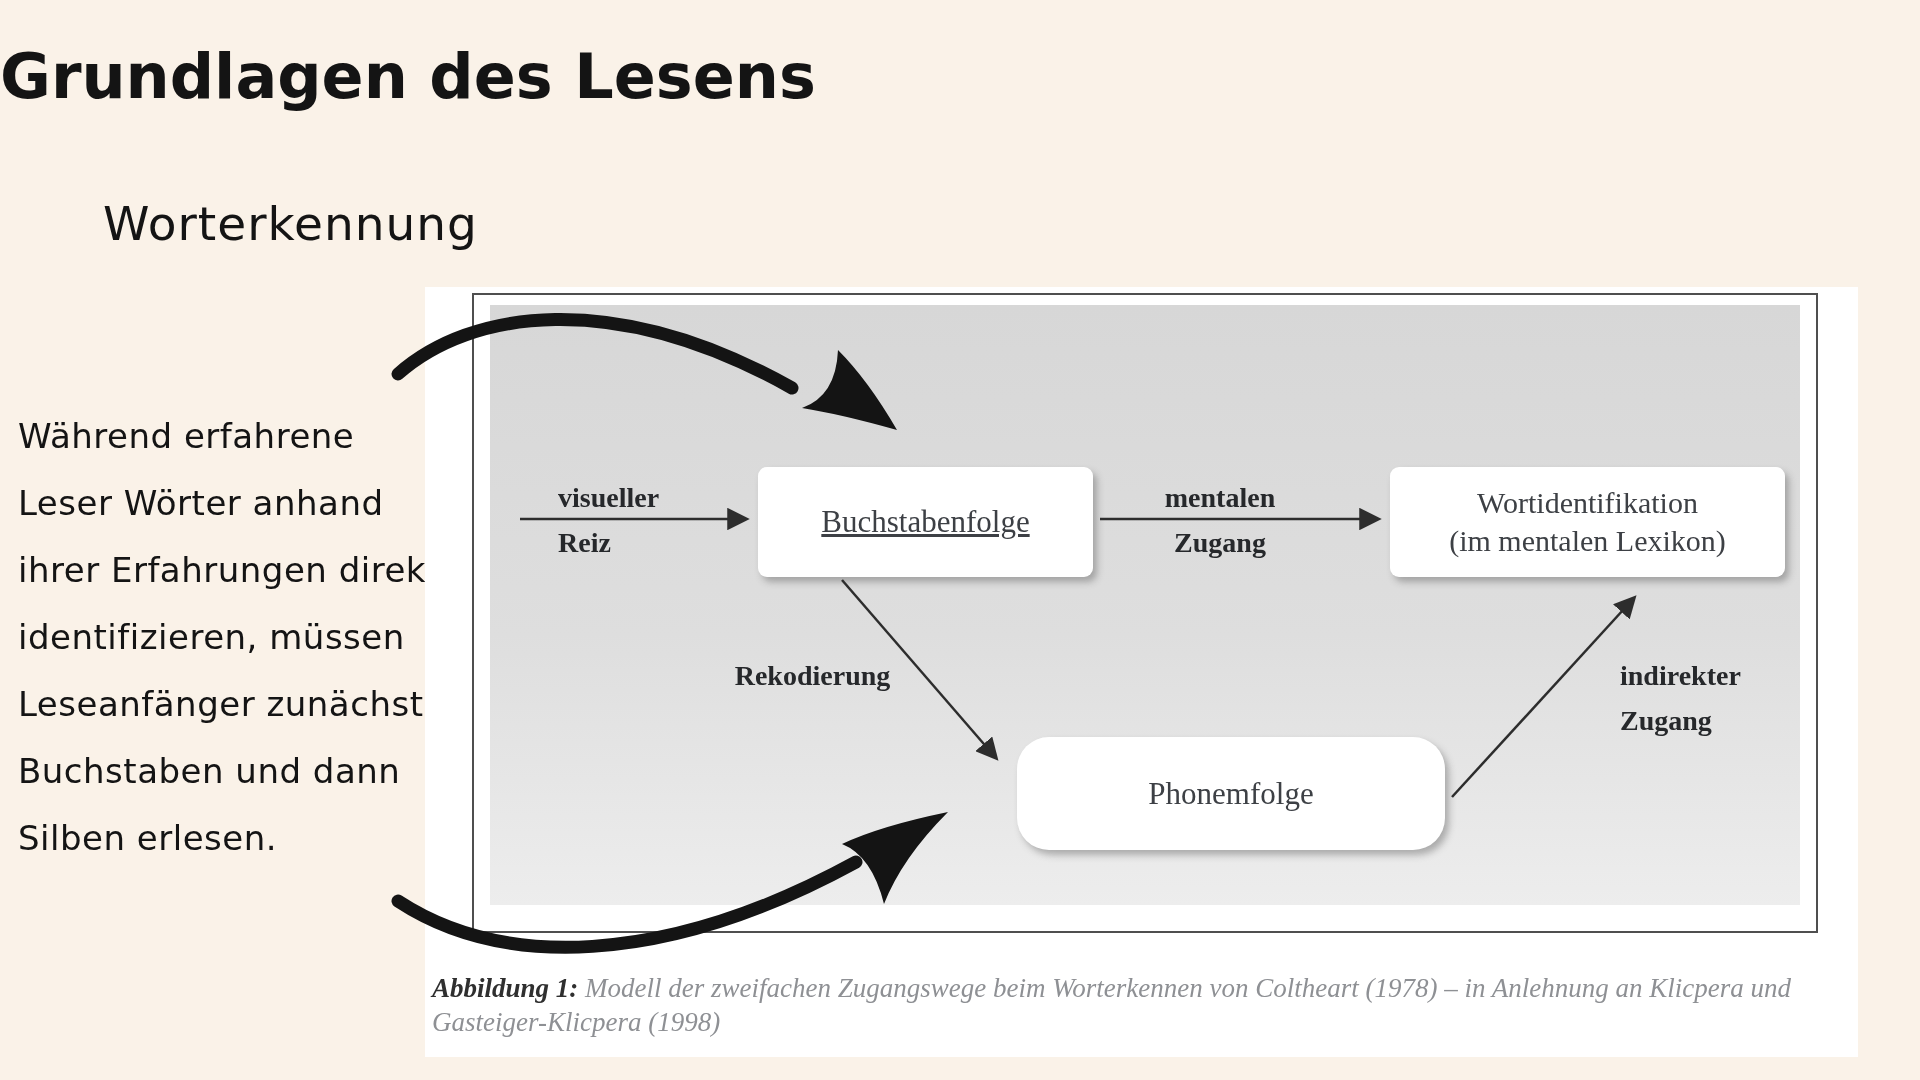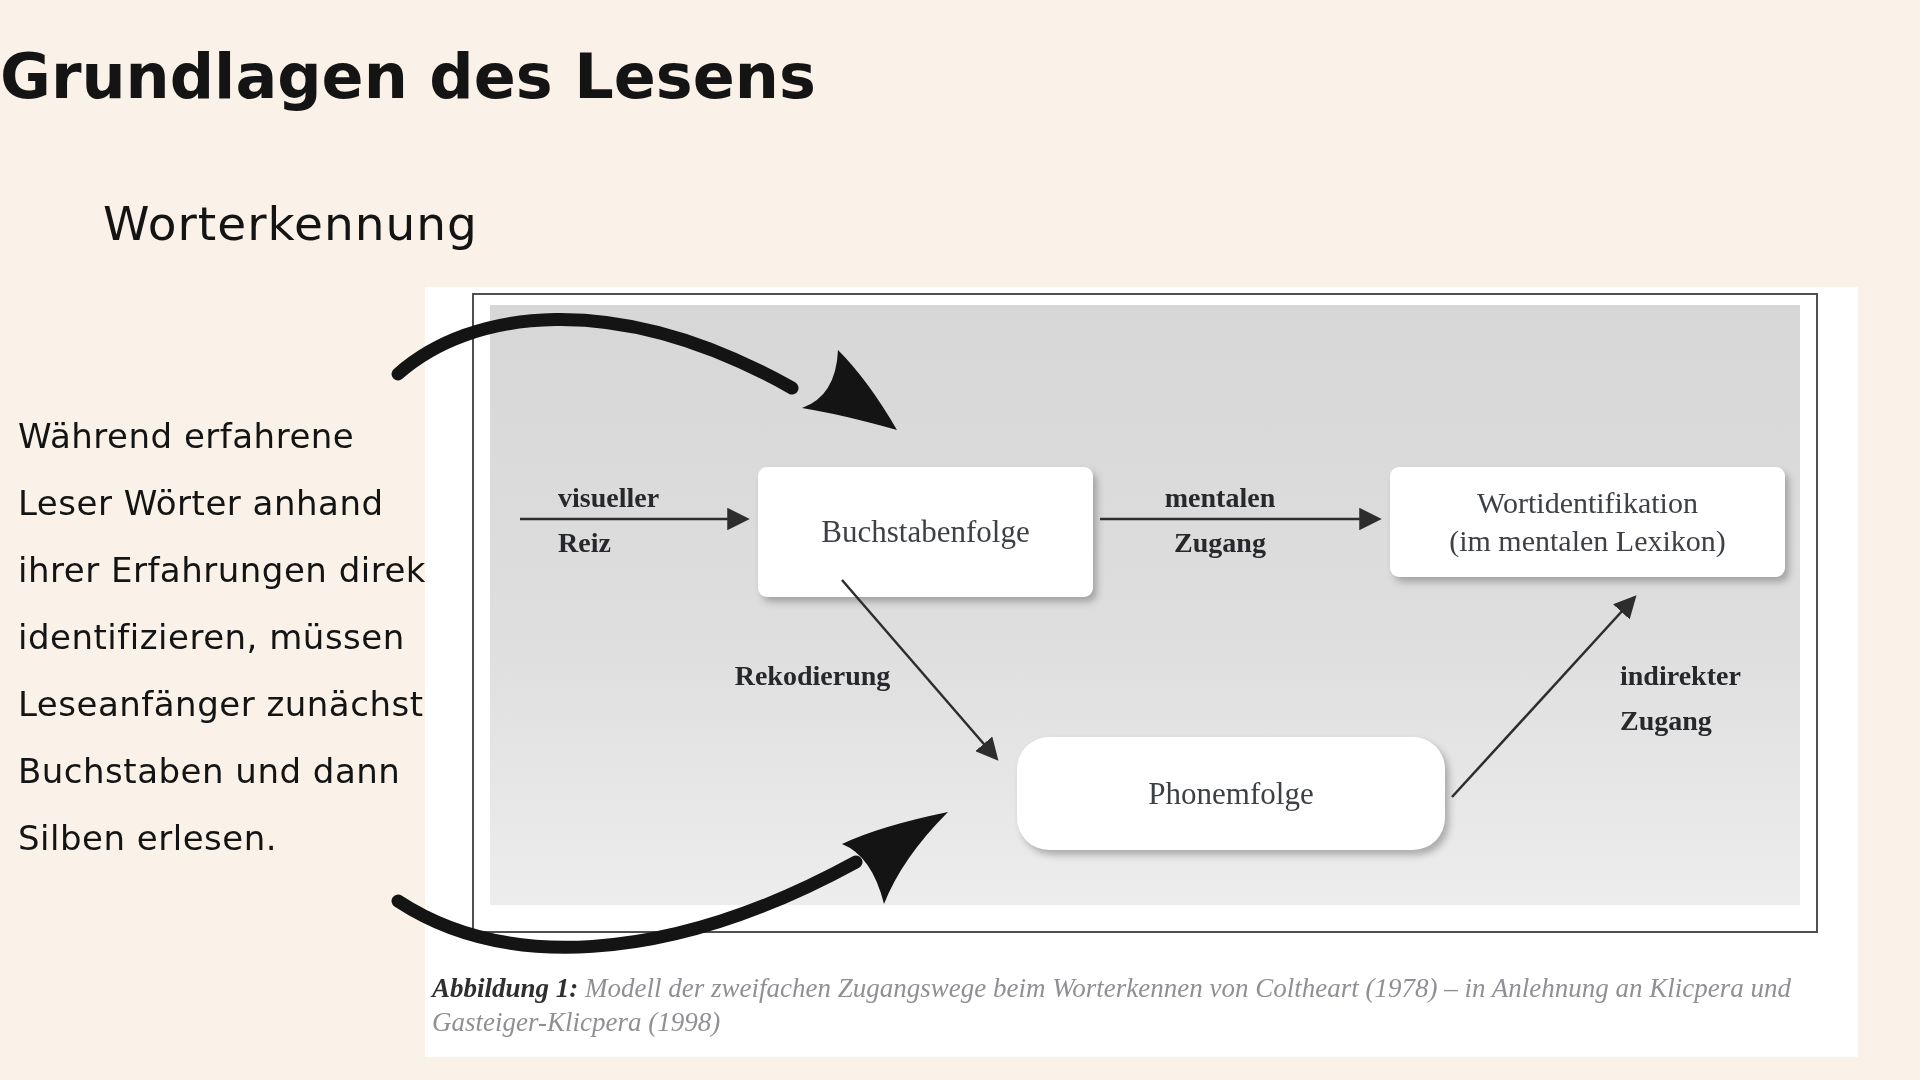--- a/index.html
+++ b/index.html
@@ -44,21 +44,21 @@
   .diagram-panel{
     position:absolute; left:490px; top:305px; width:1310px; height:600px;
     background:linear-gradient(180deg, var(--panel-top) 0%, #dedede 55%, var(--panel-bottom) 100%);
   }
   .node{
     position:absolute; background:#ffffff; border-radius:9px;
     box-shadow:4px 5px 7px rgba(70,70,70,.38);
     display:flex; flex-direction:column; align-items:center; justify-content:center;
     text-align:center; font-family:"Liberation Serif", serif; color:var(--node-text);
   }
-  .node-buchstabenfolge{left:758px; top:467px; width:335px; height:130px; font-size:31px;}
+  .node-buchstabenfolge{left:758px; top:467px; width:335px; height:110px; font-size:31px;text-decoration:underline;}
   .node-wortidentifikation{left:1390px; top:467px; width:395px; height:110px; font-size:30px; line-height:38px;}
   .node-phonemfolge{left:1017px; top:737px; width:428px; height:113px; font-size:31px;border-radius:32px;}
   .elabel{
     position:absolute; font-family:"Liberation Serif", serif; font-weight:bold;
     color:var(--edge-text); font-size:28px; line-height:45px; white-space:nowrap;
   }
   .elabel-visueller{left:558px; top:475px; text-align:left;}
   .elabel-direkter{left:1120px; top:475px; width:200px; text-align:center;}
   .elabel-phonologische{left:680px; top:653px; width:265px; text-align:center;}
   .elabel-indirekter{left:1592px; top:653px; text-align:left;margin-left:28px;}

